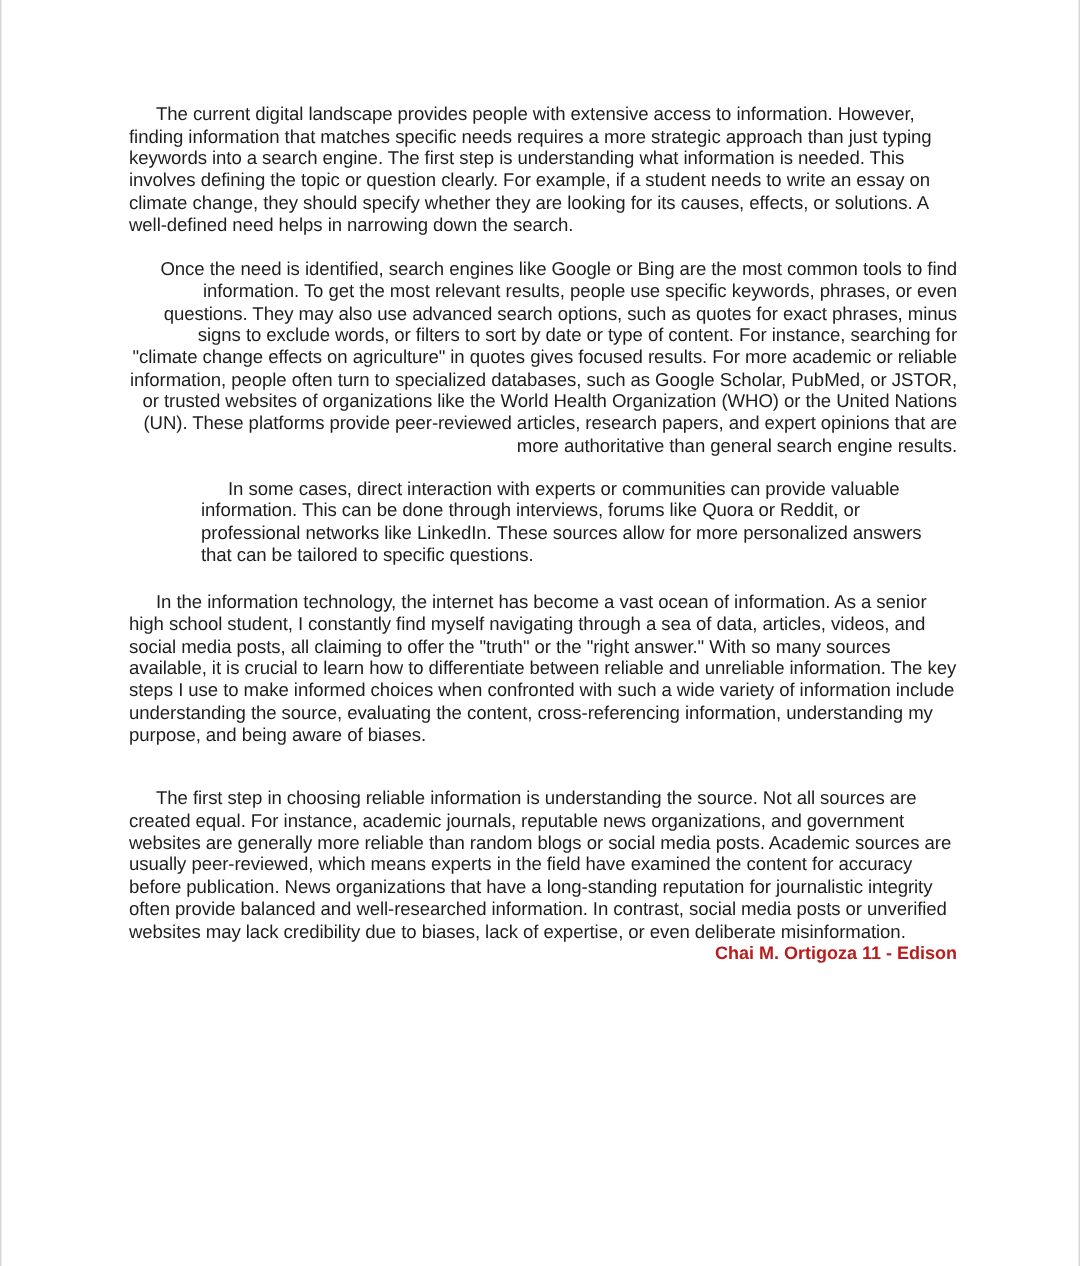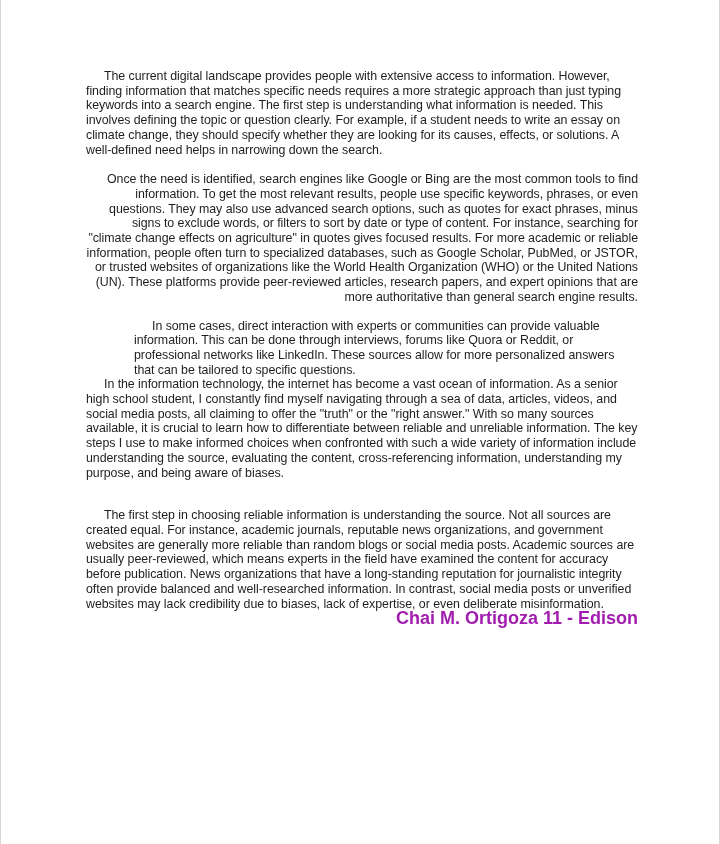--- a/index.html
+++ b/index.html
@@ -47,31 +47,31 @@
       font-size: 12.4px;
       line-height: 14.7px;
       text-indent: 18px;
       letter-spacing: -0.05px;
     }
     .s1-title { margin-top: 2px; }
     .s1-p1 { margin-top: 20px; }
     .s1-p2 { margin-top: 15px; text-align: right; }
     .s1-p3 { margin-top: 14px; margin-left: 48px; }
     .s2-title { margin-top: 29px; }
-    .s2-p1 { }
+    .s2-p1 { margin-top: 17px; }
     .s2-p2 { margin-top: 28px; }
     .s2-p3 { margin-top: 14px; }
     .signature {
       text-align: right;
       font-weight: bold;
-      font-size: 18px;
+      font-size: 12px;
       line-height: 14.7px;
       margin-top: 0px;
       padding-right: 0px;
-      color: #a21caf;
+      color: #b91c1c;
     }
   </style>
 </head>
 <body>
 
 <div class="page">
   <div class="content">
 
     <section>
       <p class="s1-p1">The current digital landscape provides people with extensive access to information. However, finding information that matches specific needs requires a more strategic approach than just typing keywords into a search engine. The first step is understanding what information is needed. This involves defining the topic or question clearly. For example, if a student needs to write an essay on climate change, they should specify whether they are looking for its causes, effects, or solutions. A well-defined need helps in narrowing down the search.</p>

